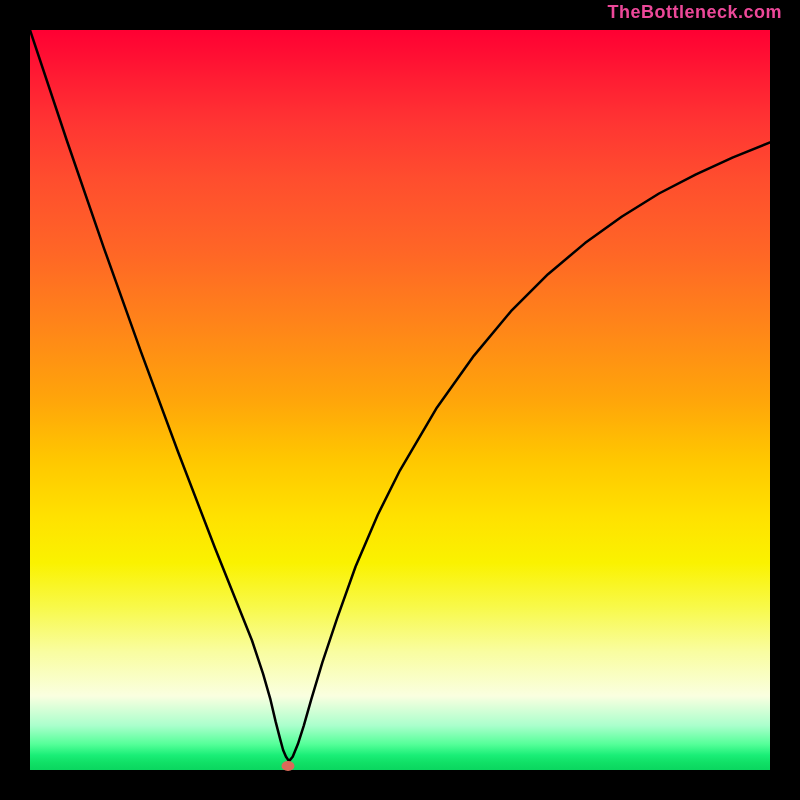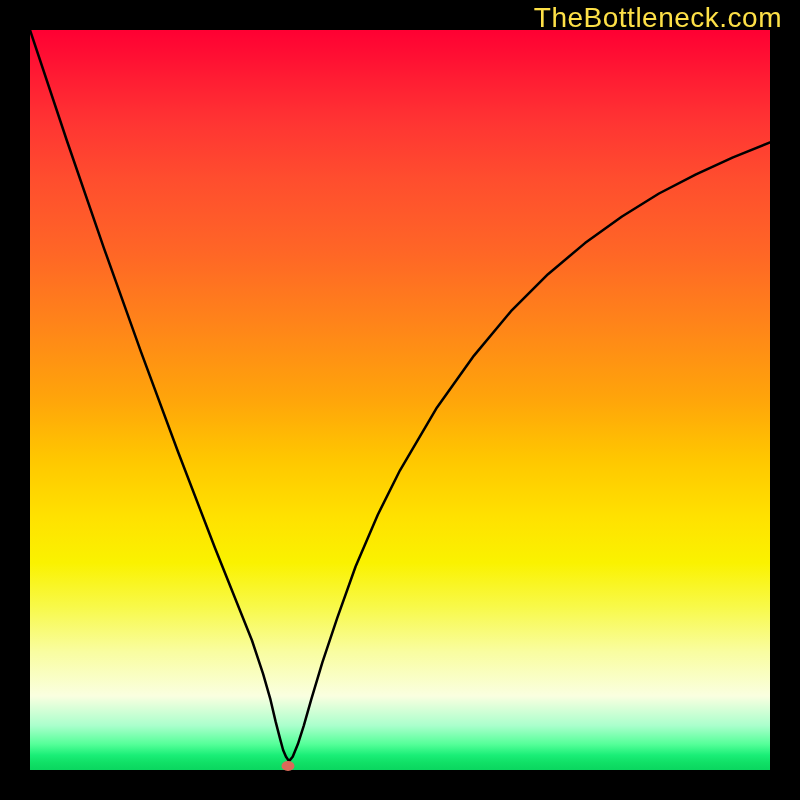--- a/index.html
+++ b/index.html
@@ -14,24 +14,24 @@
   .frame {
     position: relative;
     width: 800px;
     height: 800px;
     background: #000;
   }
   .watermark {
     position: absolute;
     top: 2px;
     right: 18px;
-    color: #fde047;
-    font-size: 28px;
+    color: #ec4899;
+    font-size: 18px;
     letter-spacing: 0.5px;
-    font-weight: 400;
+    font-weight: 700;
   }
   .plot-area {
     position: absolute;
     left: 30px;
     top: 30px;
     width: 740px;
     height: 740px;
     
     background: linear-gradient(to bottom,
       #ff0033 0%,

